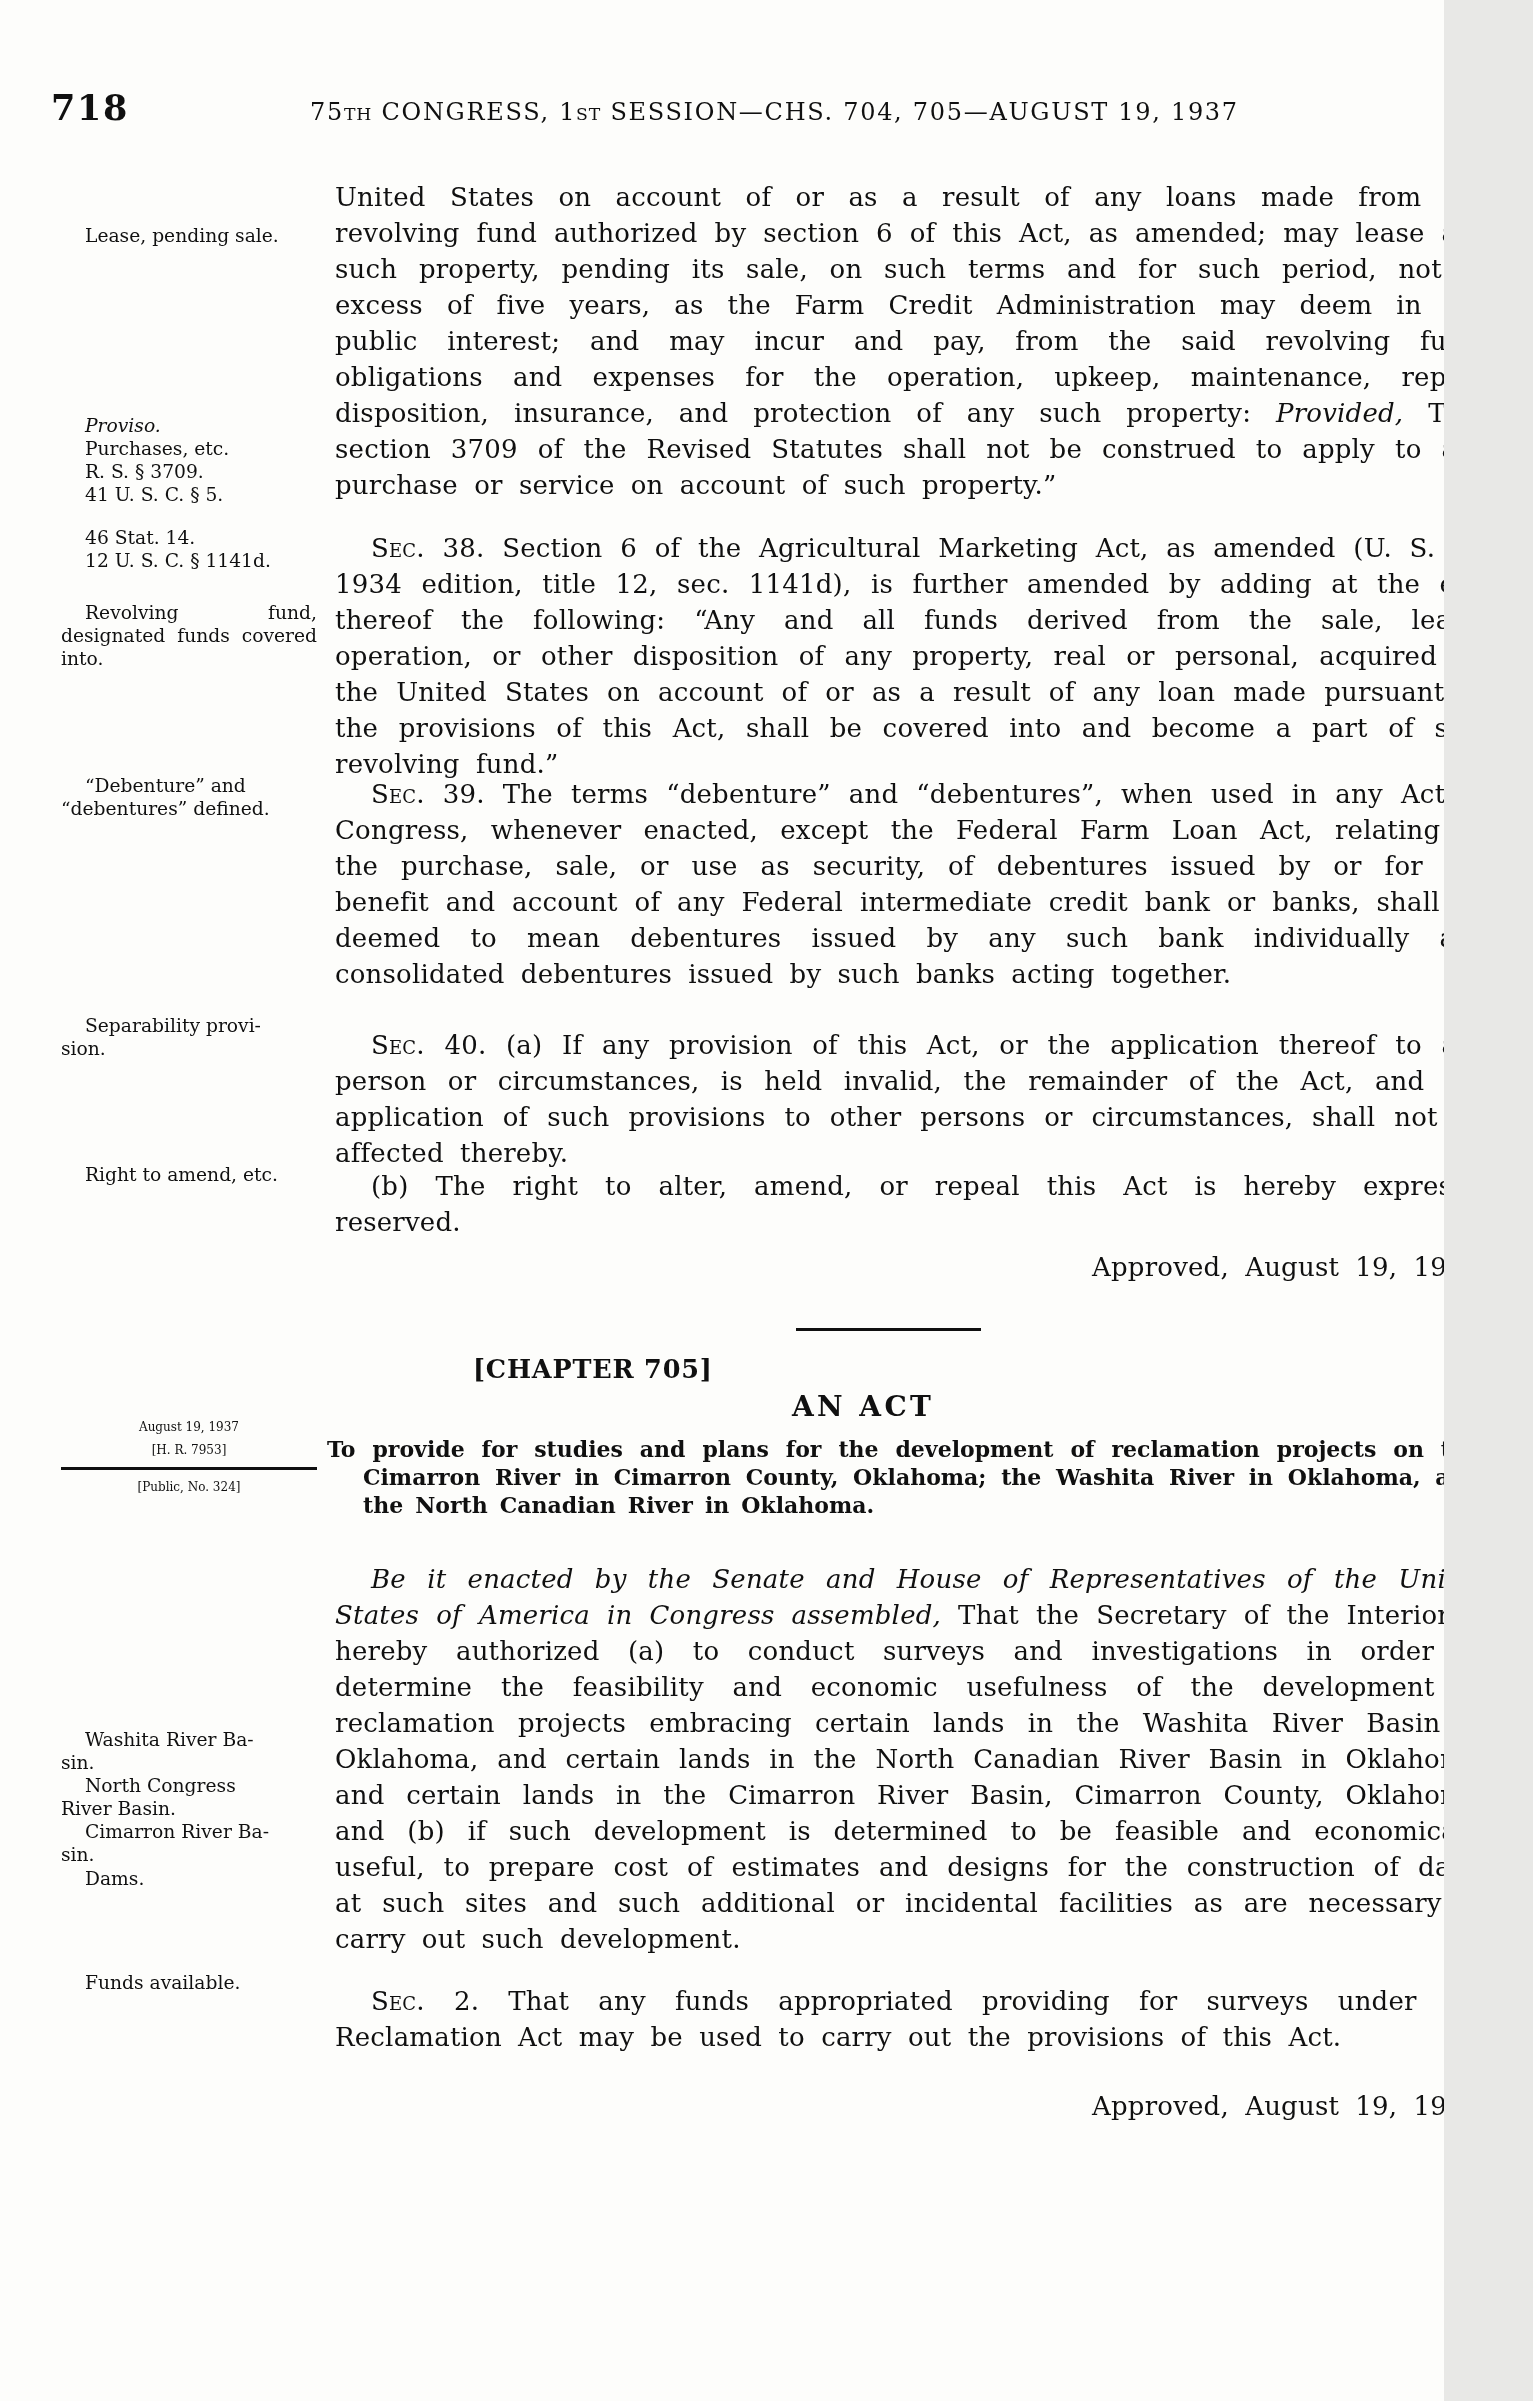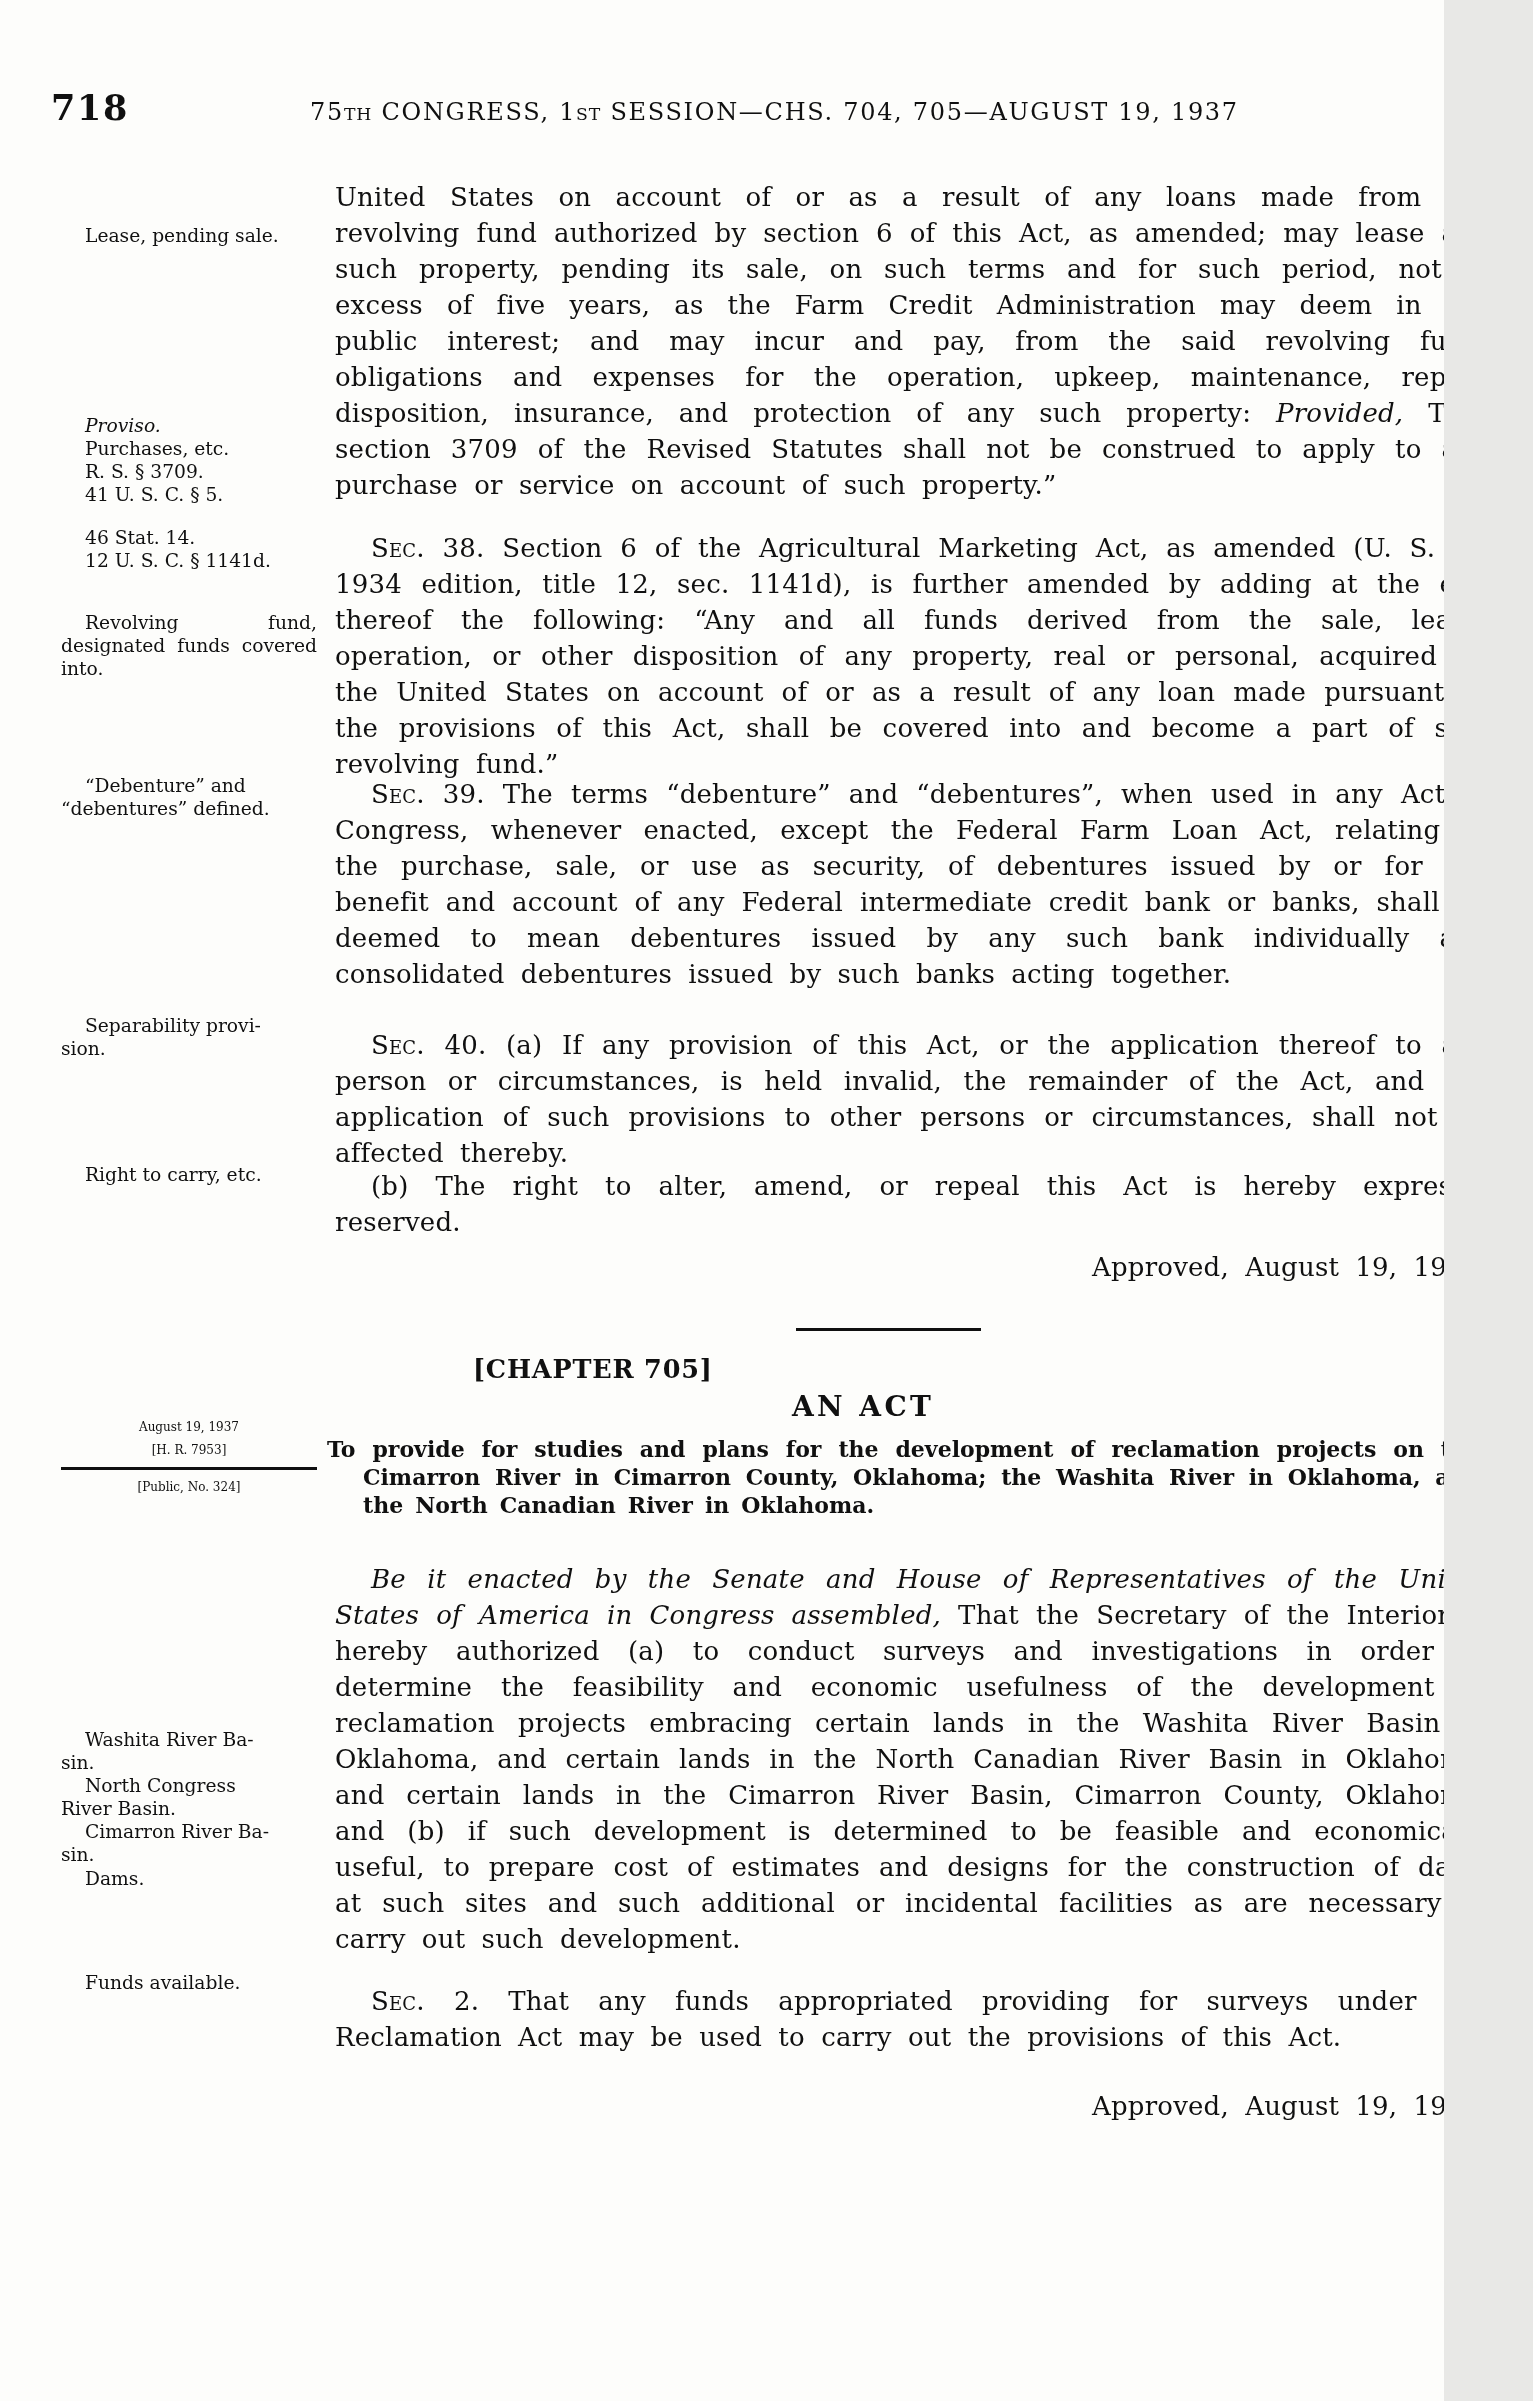--- a/index.html
+++ b/index.html
@@ -22,21 +22,21 @@
     white-space:nowrap;
   }
   .runhead .ord{font-size:0.72em;letter-spacing:0.8px;}
   
   .margin{
     position:absolute;left:61px;top:0;width:256px;height:100%;
     font-size:18.7px;line-height:23px;
   }
   .note{position:absolute;left:0;width:100%;}
   .note .ln{text-indent:24px;}
-  .note.wrap{text-indent:24px;text-align:justify;margin-top:10px;}
+  .note.wrap{text-indent:24px;text-align:justify;}
   .note.center{text-align:center;font-size:12px;}
   .note.center div{text-indent:0;}
   .mrule{height:2.5px;background:#101010;margin:5.1px 0 6.8px 0;}
   
   .bodycol{
     position:absolute;left:327px;top:0;width:1154px;height:100%;
     font-size:26px;line-height:36px;
   }
   .para{
     position:absolute;left:0;width:100%;margin:8px;
@@ -96,21 +96,21 @@
       <div class="ln">“Debenture” and</div>
       <div>“debentures” defined.</div>
     </div>
 
     <div class="note" style="top:1014px">
       <div class="ln">Separability provi-</div>
       <div>sion.</div>
     </div>
 
     <div class="note" style="top:1163px">
-      <div class="ln">Right to carry, etc.</div>
+      <div class="ln">Right to amend, etc.</div>
     </div>
 
     <div class="note center" style="top:1416px">
       <div>August 19, 1937</div>
       <div>[H. R. 7953]</div>
       <div class="mrule"></div>
       <div>[Public, No. 324]</div>
     </div>
 
 

